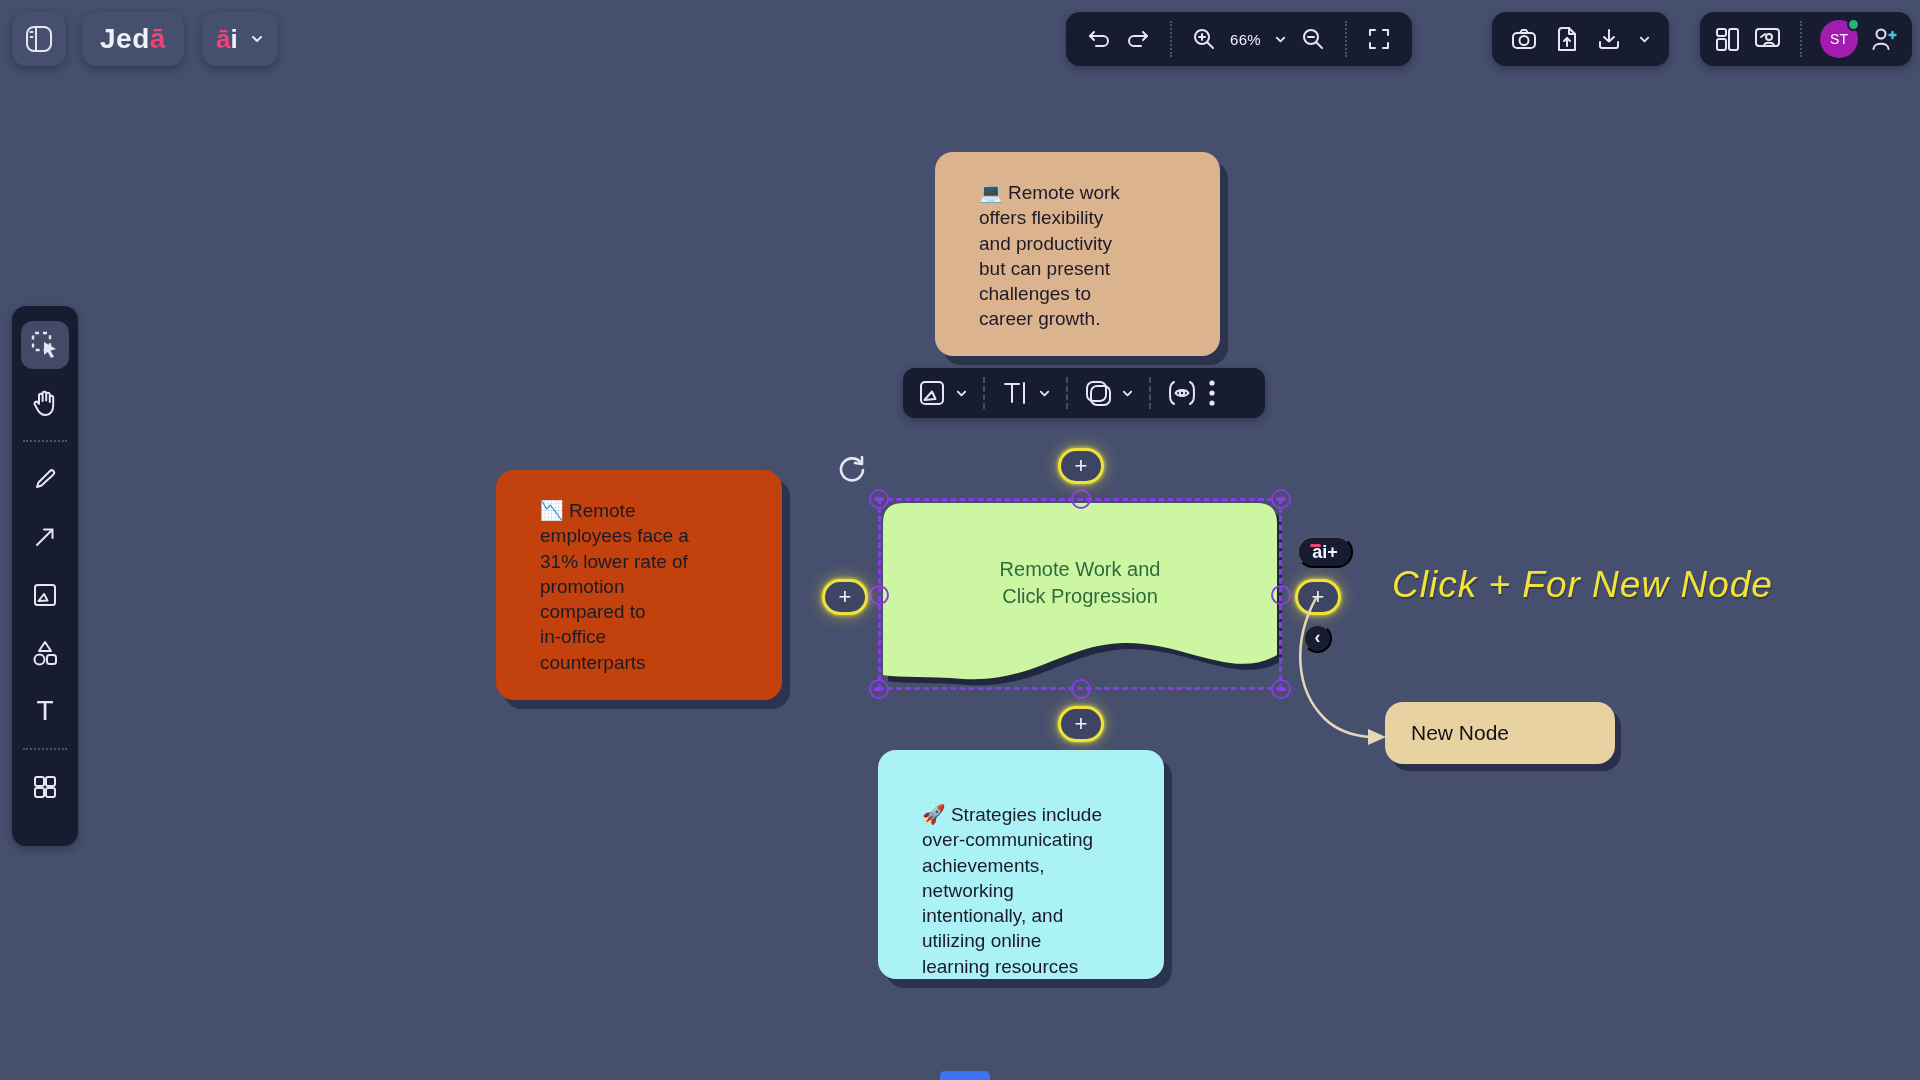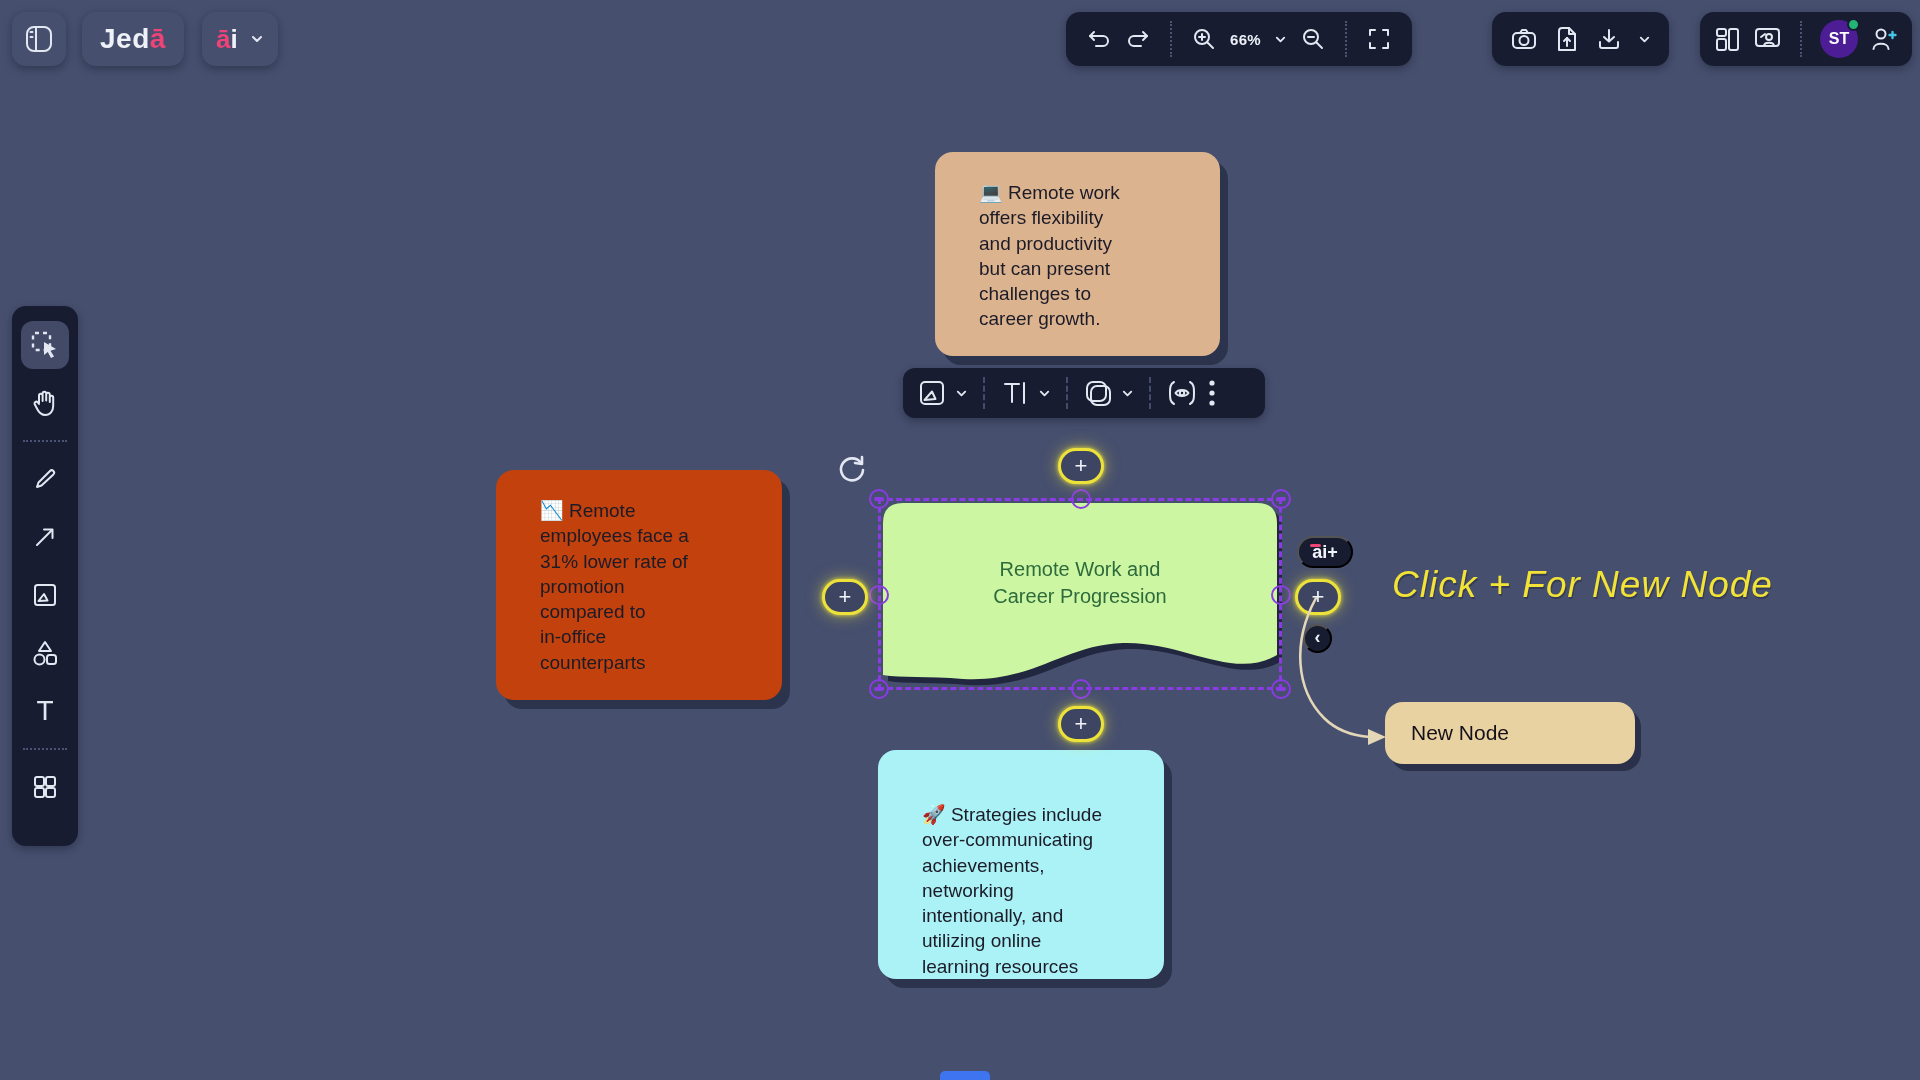--- a/index.html
+++ b/index.html
@@ -34,24 +34,24 @@
   #ai-menu-btn { left:202px; top:12px; height:54px; padding:0 14px; gap:12px; }
   #ai-menu-btn .ai-text { font-size:26px; font-weight:700; }
   #ai-menu-btn .accent { color:#ee4377; }
   #ai-menu-btn .rest { color:#eef1f8; }
 
   
   #history-zoom-group { left:1066px; top:12px; height:54px; padding:0 20px; gap:13px; }
   #file-group { left:1492px; top:12px; height:54px; padding:0 18px; gap:16px; }
   #collab-group { left:1700px; top:12px; height:54px; padding:0 14px; gap:12px; }
   .vdots { width:2px; height:36px; border-left:2px dotted #4a5374; margin:0 6px; }
-  .zoom-level { font-size:15px; font-weight:700; color:#eef1f8; letter-spacing:.3px; }
+  .zoom-level { font-size:15px; font-weight:400; color:#eef1f8; letter-spacing:.3px; }
   .avatar {
-    width:38px; height:38px; border-radius:50%; background:#4c1d95;
-    color:#fff; font-size:16px; font-weight:700;
+    width:38px; height:38px; border-radius:50%; background:#a21caf;
+    color:#fff; font-size:14px; font-weight:400;
     display:flex; align-items:center; justify-content:center; position:relative;
   }
   .status-dot {
     position:absolute; right:-2px; top:-2px; width:13px; height:13px;
     border-radius:50%; background:#22b573; border:2px solid #171c31;
   }
 
   
   #tool-palette {
     left:12px; top:306px; width:66px; height:540px;
@@ -126,21 +126,21 @@
   }
 
   
   #hint-text {
     position:absolute; left:1392px; top:564px;
     font-size:37px; font-style:italic; font-weight:400;
     color:#f2e336; letter-spacing:1px; white-space:nowrap;
     text-shadow:1px 2px 0 rgba(24,29,50,.4);
   }
   #new-node {
-    position:absolute; left:1385px; top:702px; width:250px; height:62px;
+    position:absolute; left:1385px; top:702px; width:230px; height:62px;
     background:#e9d2a2; border-radius:18px;
     box-shadow:6px 7px 0 rgba(24,29,50,.6);
     display:flex; align-items:center; padding-left:26px;
   }
   #new-node .label { font-size:21px; color:#151019; }
 
   #connector-svg { position:absolute; left:1280px; top:590px; }
   #partial-note { position:absolute; left:940px; top:1071px; width:50px; height:9px; background:#3f74f0; border-radius:5px 5px 0 0; }
 </style>
 </head>
@@ -435,21 +435,21 @@
     <path d="M26 10 A11 11 0 1 0 28 17"></path>
     <polyline points="20,10 27,11 27,4"></polyline>
   </svg>
 </button>
 
 <svg id="node-shape" viewBox="0 0 394 182">
   <path d="M0 172 L0 20 Q0 0 20 0 L374 0 Q394 0 394 20 L394 152 C350 178 300 138 240 140 C180 142 150 180 80 176 C45 173 18 175 0 172 Z" fill="#cdf6a3"></path>
 </svg>
 <div id="node-title-wrap">
   <div class="node-title">Remote Work and
-Career Progression</div>
+Click Progression</div>
 </div>
 
 <div id="selection-box">
   <div class="handle" style="left:-12px; top:-12px;">
       <span class="dash"></span>
     </div>
   <div class="handle" style="right:-12px; top:-12px;">
       <span class="dash"></span>
     </div>
   <div class="handle" style="left:-12px; bottom:-12px;">

